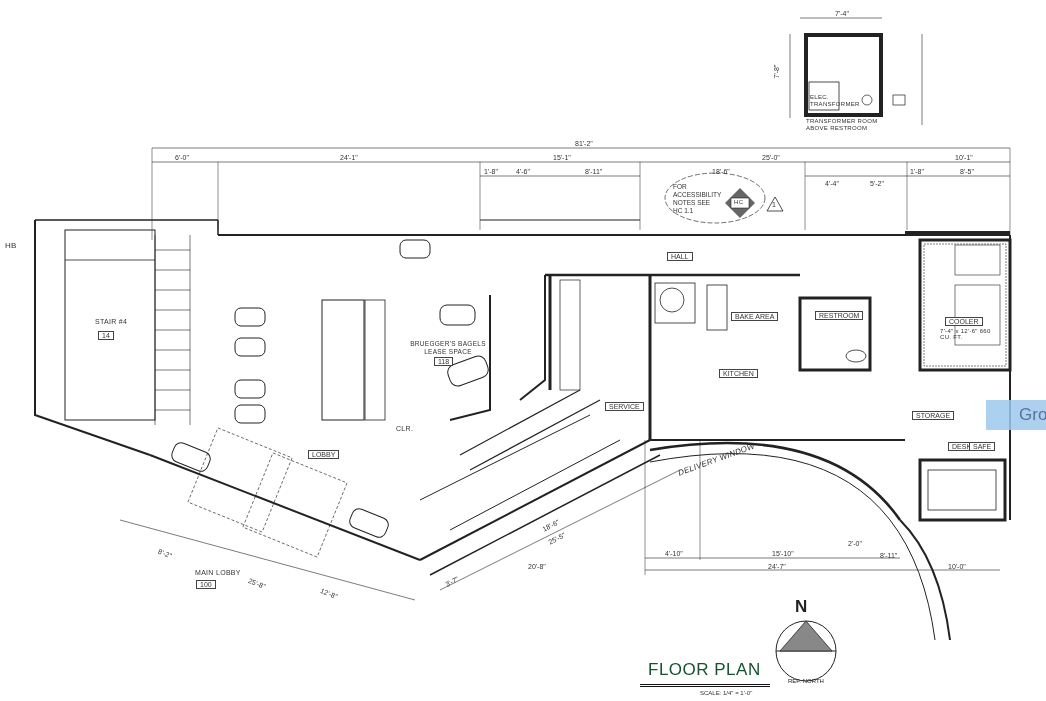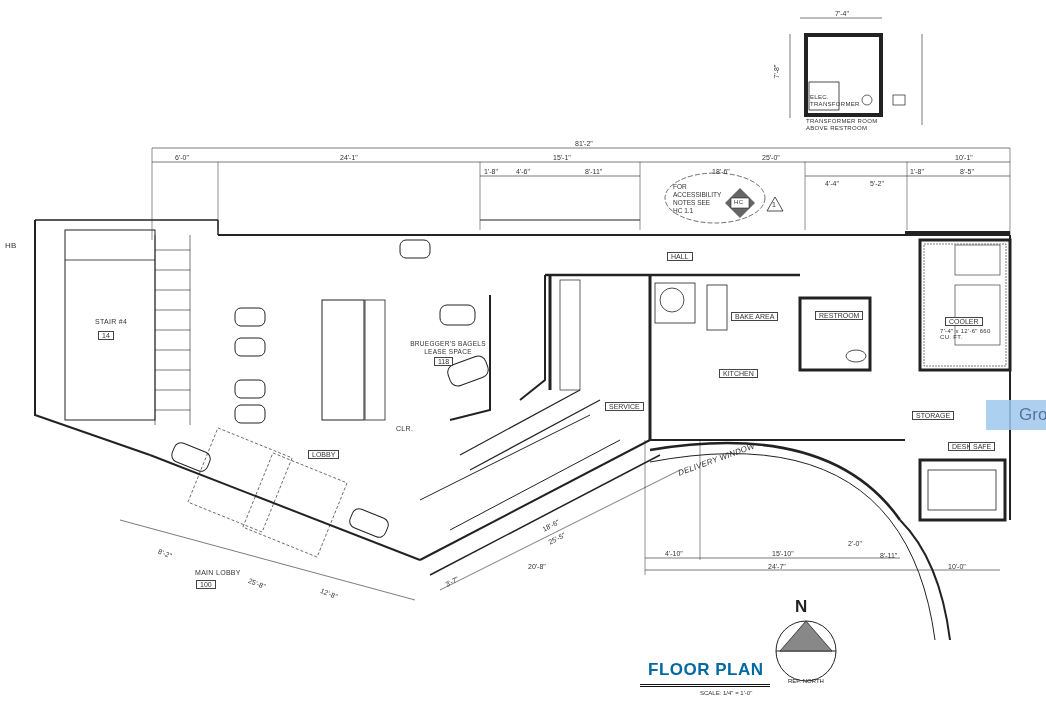--- a/index.html
+++ b/index.html
@@ -1,21 +1,21 @@
 <!DOCTYPE html>
 <html><head>
 <meta charset="utf-8">
 <style>
   html,body{margin:0;padding:0;background:#fff;}
   body{width:1046px;height:701px;position:relative;overflow:hidden;font-family:"Liberation Sans",sans-serif;color:#222;}
   svg{position:absolute;left:0;top:0;}
   .lbl{position:absolute;font-size:7px;letter-spacing:0.3px;text-transform:uppercase;color:#333;white-space:nowrap;}
   .box{position:absolute;font-size:7px;border:1px solid #444;padding:0 3px;background:#fff;color:#333;}
   .dim{position:absolute;font-size:7px;color:#333;white-space:nowrap;}
-  .title{position:absolute;left:648px;top:660px;font-size:17px;font-weight:bold;color:#0369a1;letter-spacing:0.5px;}
+  .title{position:absolute;left:648px;top:660px;font-size:17px;font-weight:normal;color:#14532d;letter-spacing:0.5px;}
   .title-rule{position:absolute;left:640px;top:684px;width:130px;border-top:1px solid #111;border-bottom:1px solid #111;height:1px;}
   .scale{position:absolute;left:700px;top:690px;font-size:6px;color:#333;}
   .north-n{position:absolute;left:795px;top:597px;font-size:17px;font-weight:bold;}
   .refnorth{position:absolute;left:788px;top:678px;font-size:6px;}
   .tooltip{position:absolute;left:986px;top:400px;width:60px;height:30px;background:#9ec8ec;opacity:0.85;display:flex;align-items:center;padding-left:33px;box-sizing:border-box;font-size:17px;color:#3a5a8c;overflow:hidden;}
   .note{position:absolute;left:673px;top:183px;font-size:6.5px;line-height:8px;text-transform:uppercase;color:#333;}
 </style>
 </head>
 <body>
 

